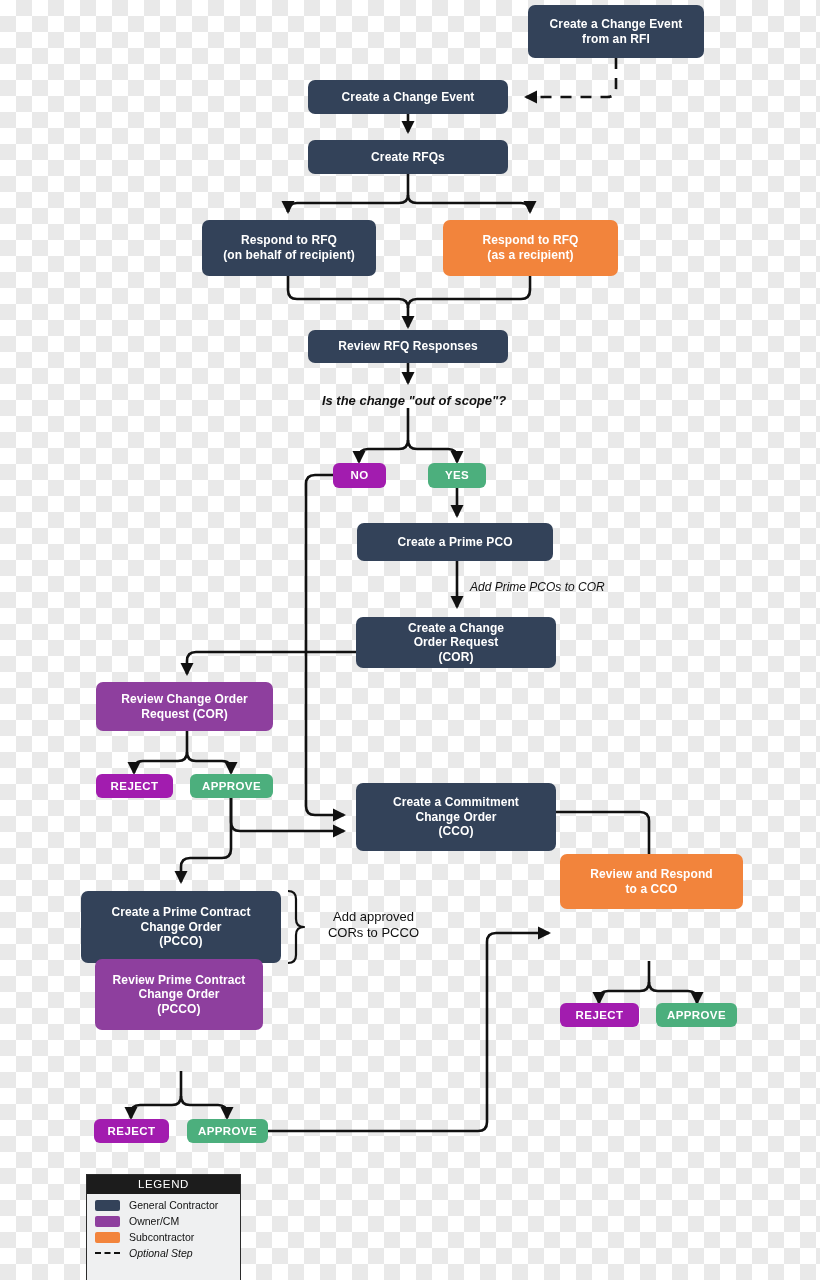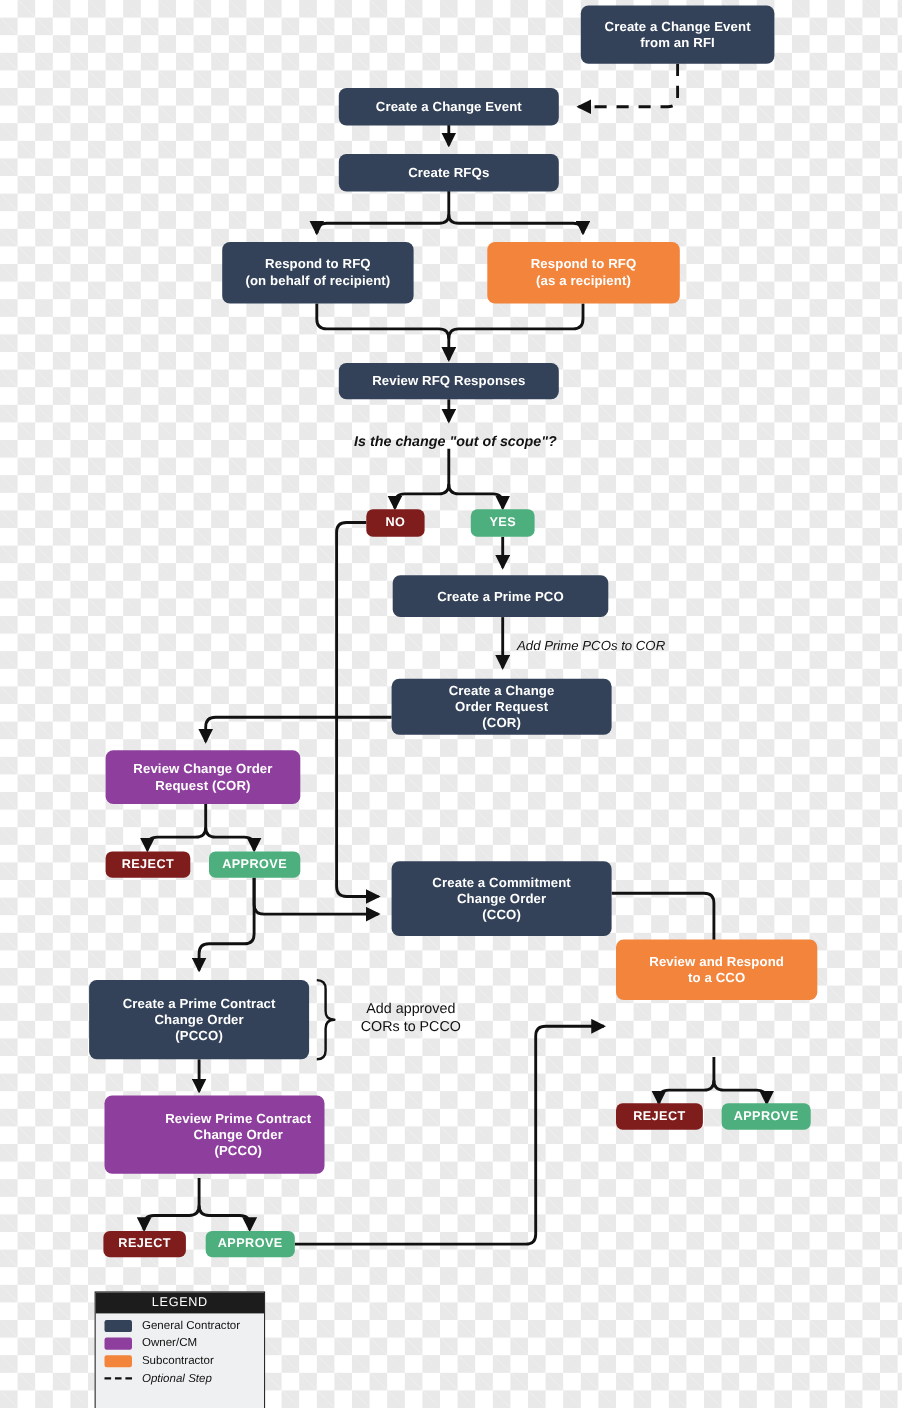--- a/index.html
+++ b/index.html
@@ -24,21 +24,21 @@
     border-radius:7px;color:#ffffff;font-weight:bold;line-height:1.22;
     letter-spacing:.1px;
   }
   .node span{display:block;padding:0 6px;}
   .proc{font-size:12px;}
   .pill{border-radius:6px;font-size:11.5px;letter-spacing:.4px;}
   .gc{background:#334259;}
   .owner{background:#8e3f9e;}
   .sub{background:#f2843c;}
   .yes{background:#4caf7d;}
-  .no{background:#7f1d1d;}
+  .no{background:#a21caf;}
   .label{
     position:absolute;color:#111;font-size:12.5px;line-height:1.25;
   }
   .label.it{font-style:italic;font-weight:bold;font-size:13px;}
   .label.it2{font-style:italic;font-size:12px;}
   .label.plain{font-size:13px;text-align:center;}
   
   #legend{
     position:absolute;left:86px;top:1174px;width:155px;
     background:#eff0f1;border:1px solid #2b2b2b;box-sizing:border-box;
@@ -218,21 +218,21 @@
 </div>
 
 <div class="node no pill" style="left:560px;top:1003px;width:79px;height:24px;">
   <span>REJECT</span>
 </div>
 
 <div class="node yes pill" style="left:656px;top:1003px;width:81px;height:24px;">
   <span>APPROVE</span>
 </div>
 
-<div class="node owner proc" style="left:95px;top:996px;width:200px;height:71px;justify-content:flex-end;">
+<div class="node owner proc" style="left:95px;top:959px;width:168px;height:71px;">
   <span>
     <span>Review Prime Contract</span>
     <span>Change Order</span>
     <span>(PCCO)</span>
   </span>
 </div>
 
 <div class="node no pill" style="left:94px;top:1119px;width:75px;height:24px;">
   <span>REJECT</span>
 </div>

